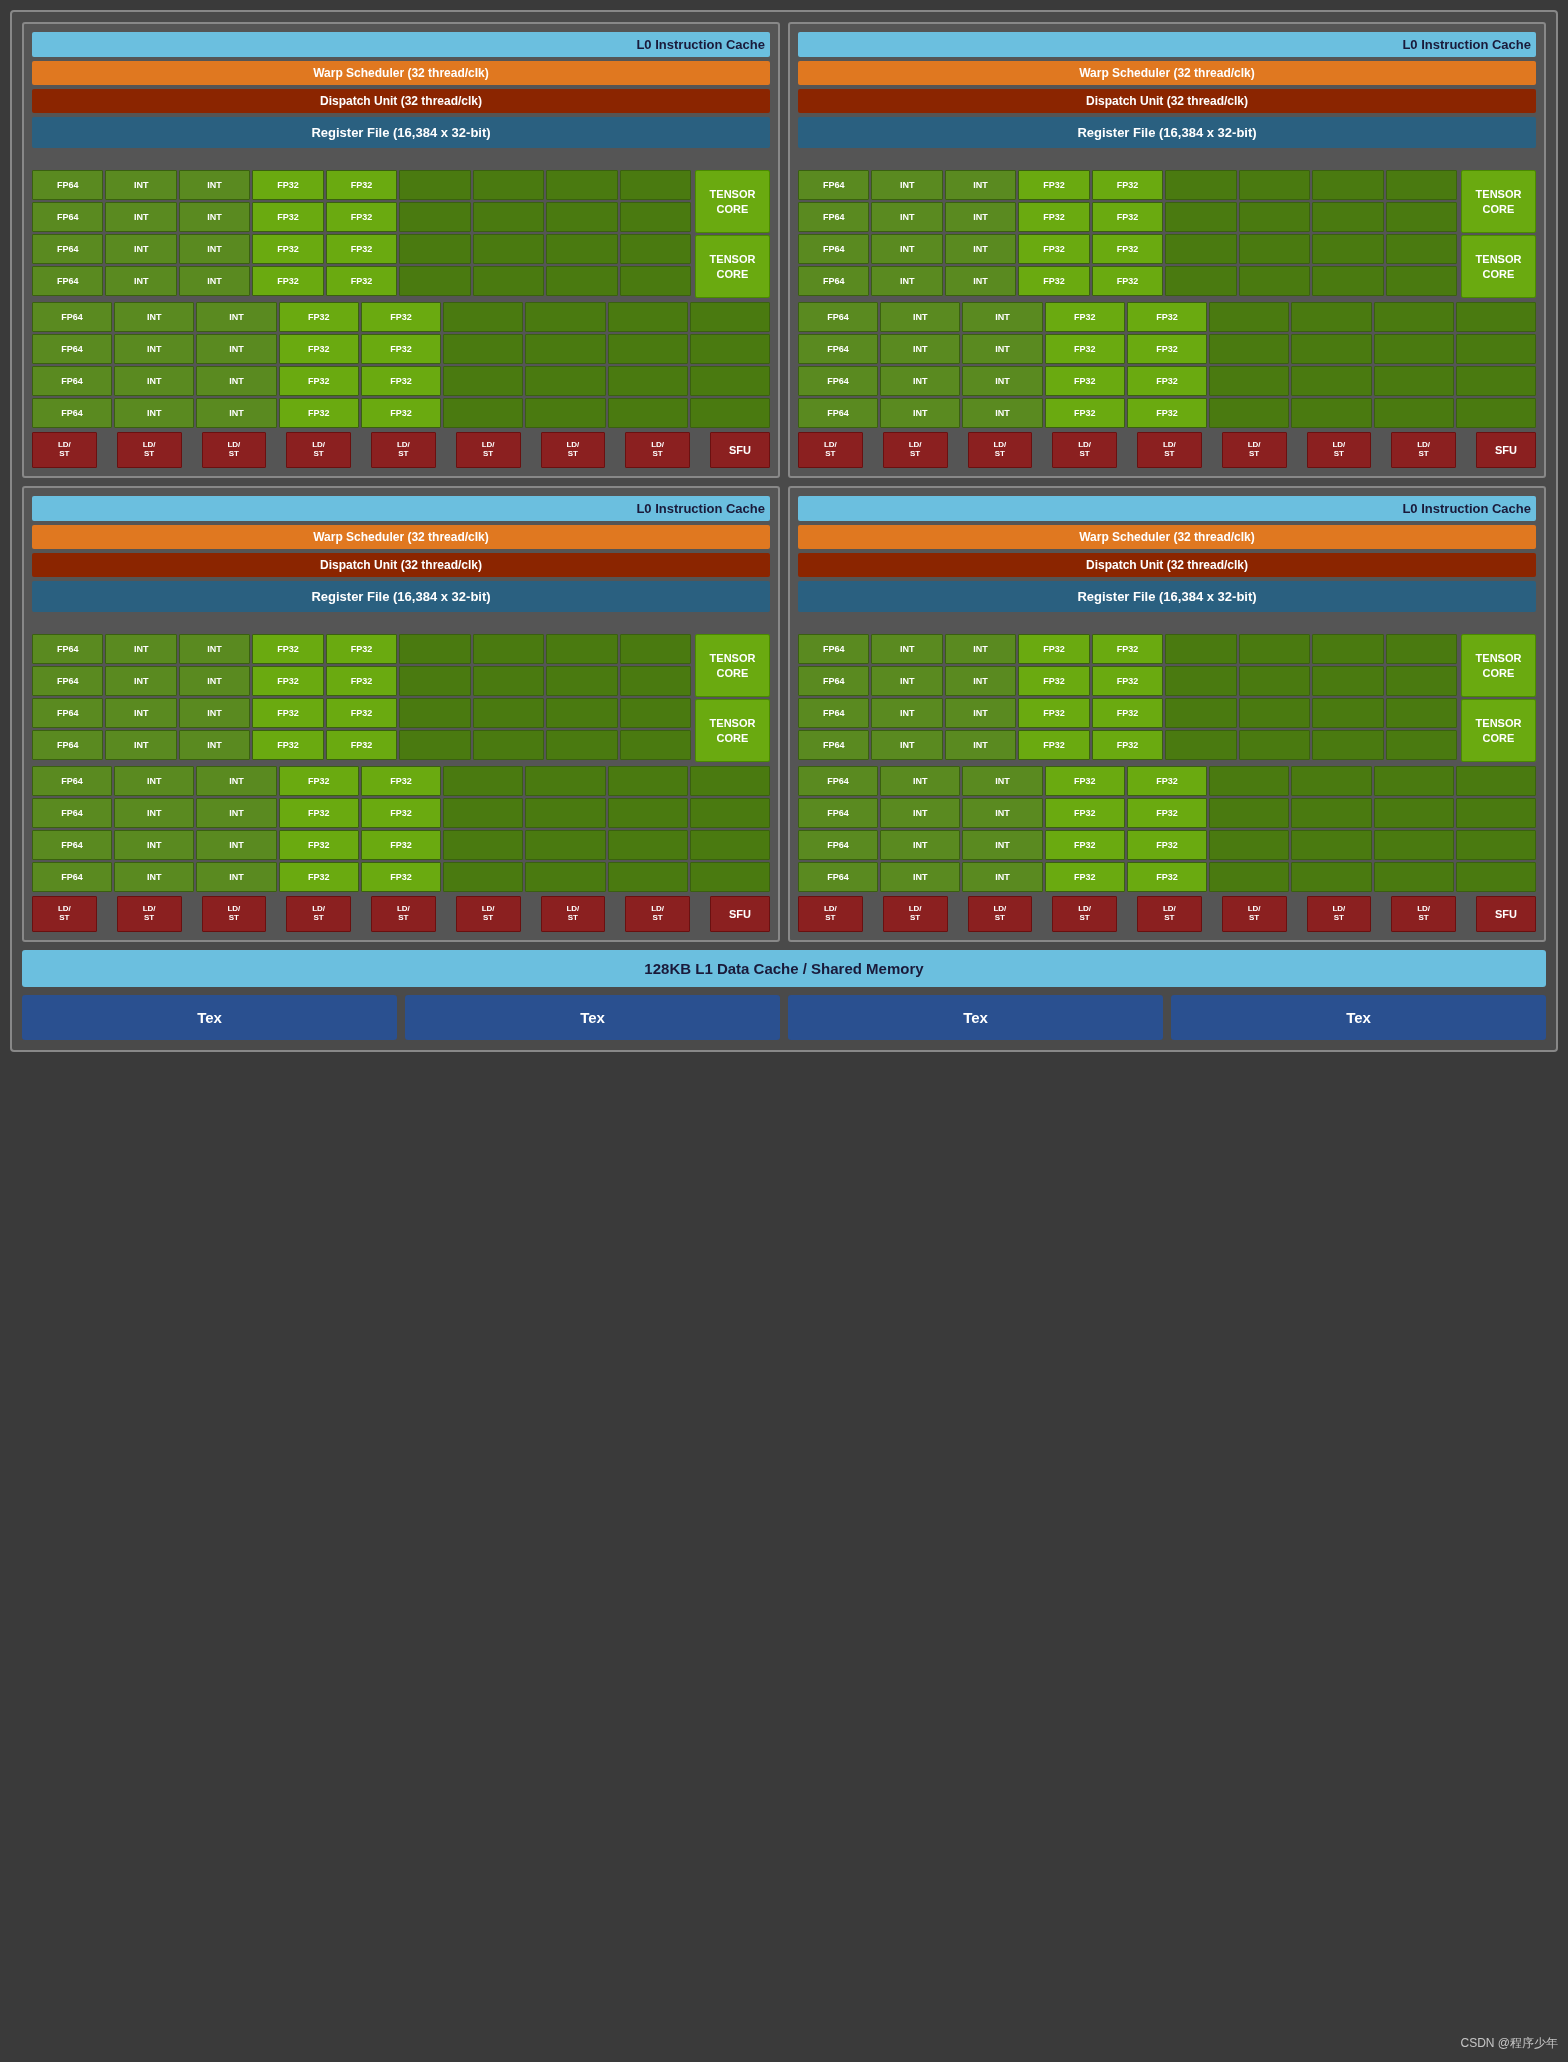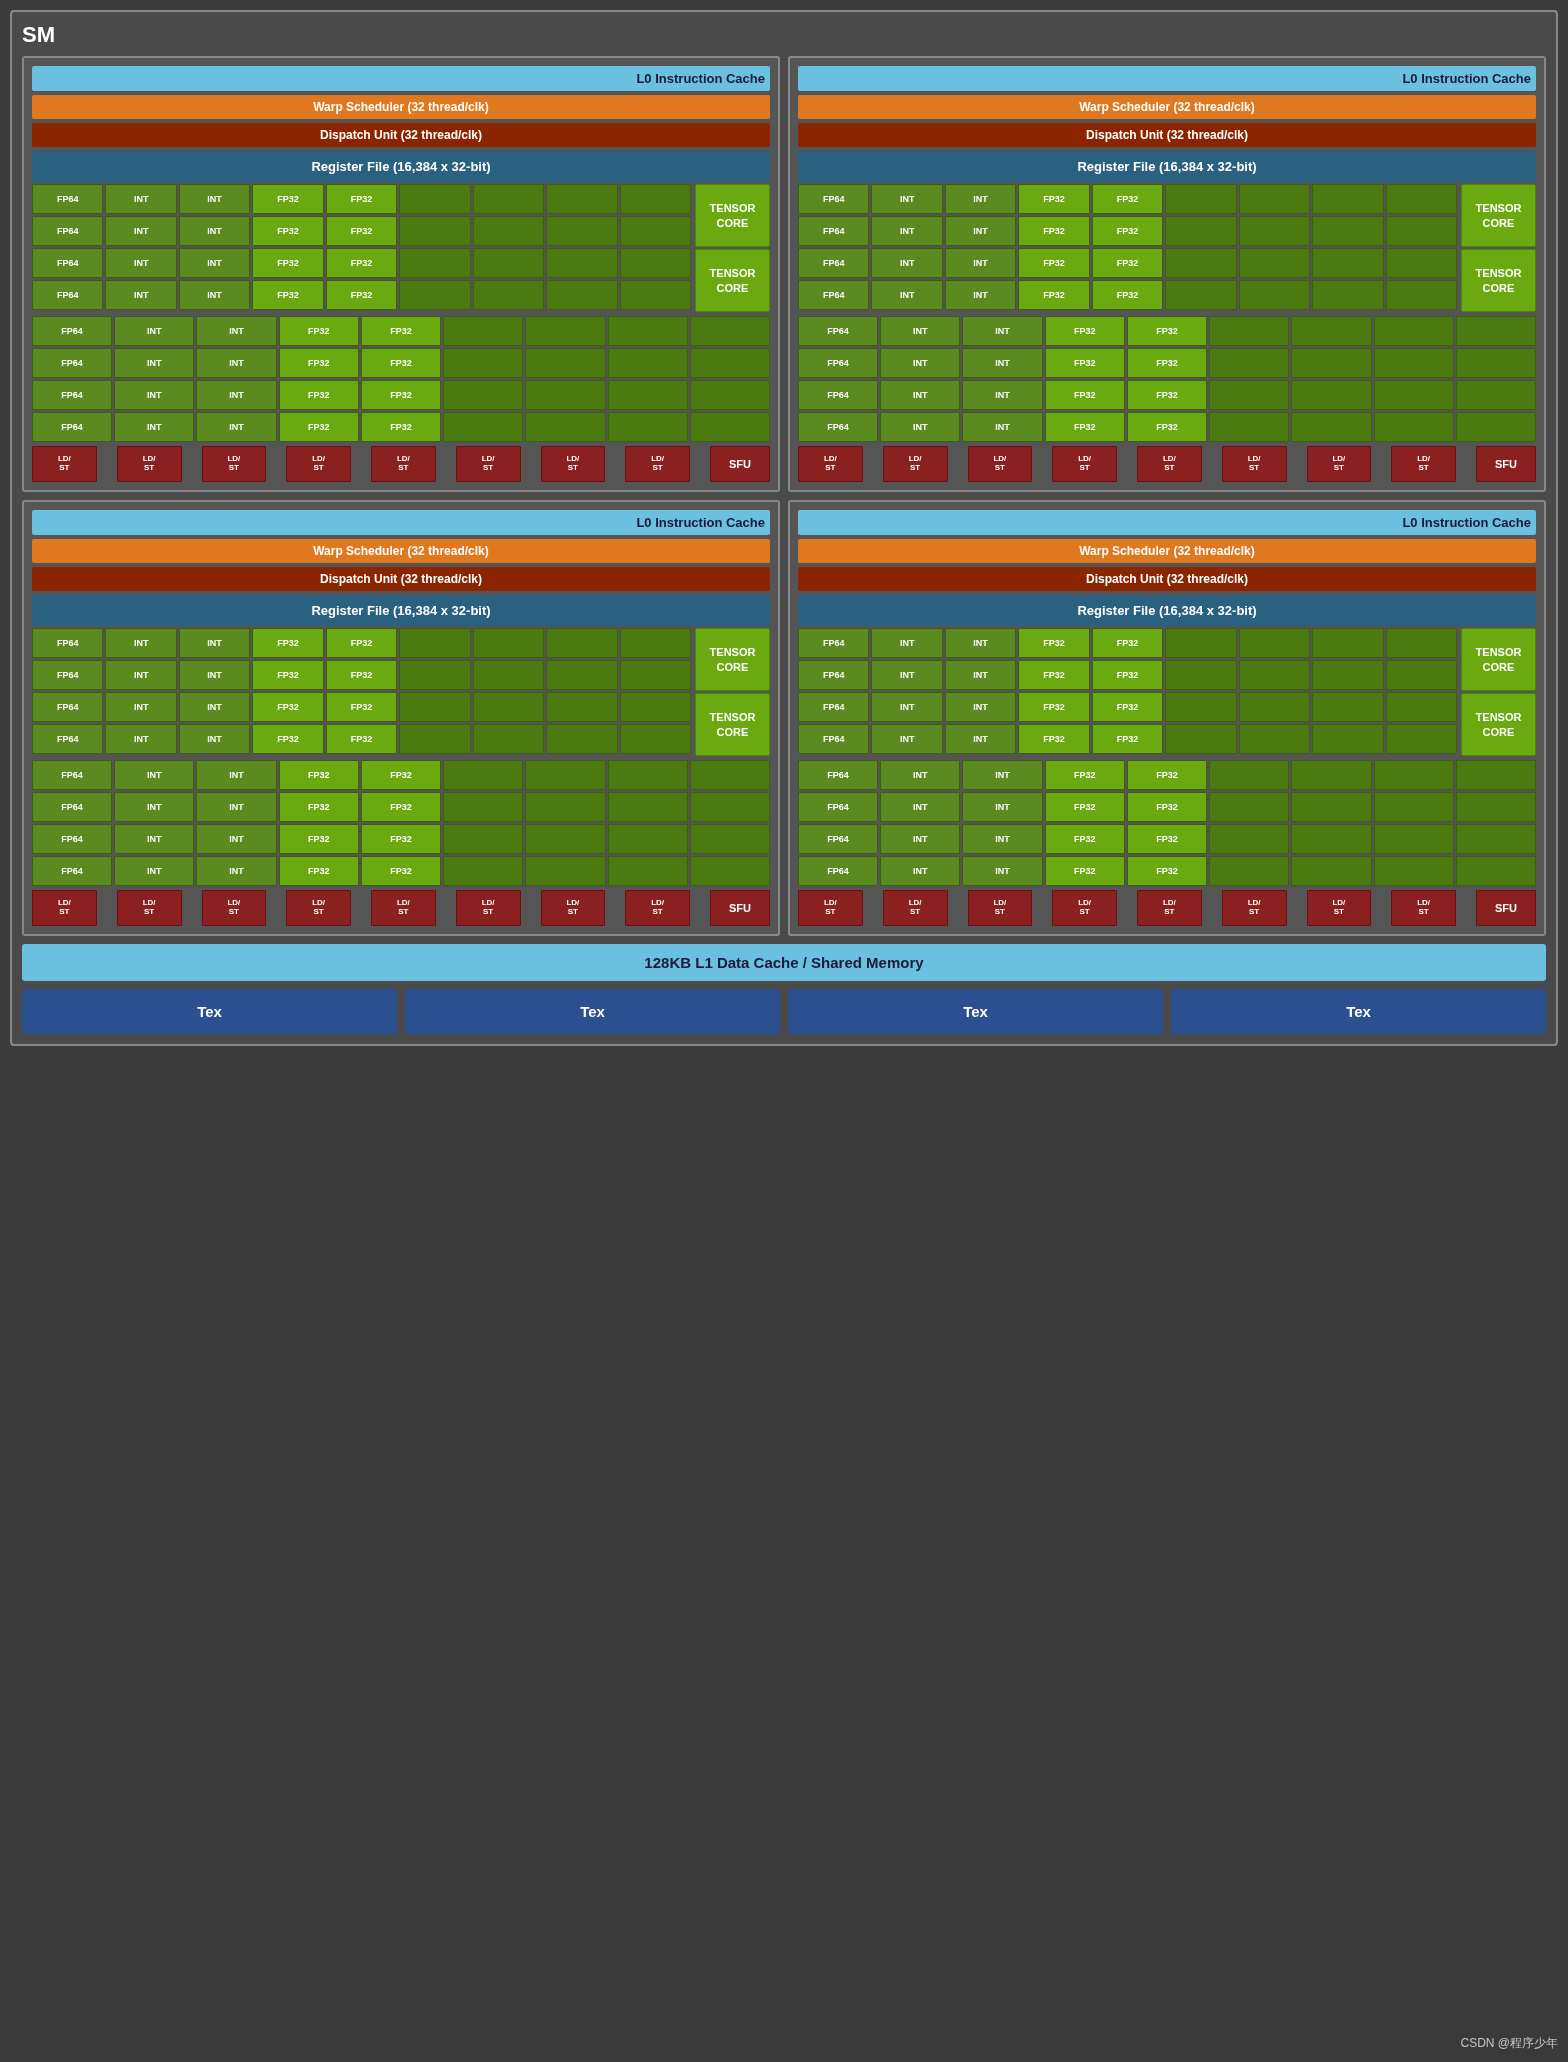--- a/index.html
+++ b/index.html
@@ -76,21 +76,21 @@
       margin-bottom: 4px;
     }
     .register-file {
       background: #2a6080;
       color: white;
       font-size: 13px;
       font-weight: bold;
       text-align: center;
       padding: 8px;
       border-radius: 2px;
-      margin-bottom: 2px;
+      margin-bottom: 22px;
     }
     .cores-section {
       display: flex;
       gap: 4px;
       margin-bottom: 4px;
     }
     .core-cell {
       background: #5a8a20;
       border: 1px solid #3a6010;
       color: white;
@@ -197,21 +197,20 @@
       color: white;
       font-size: 12px;
       opacity: 0.7;
       margin-left: 46px;
     }
   </style>
 </head>
 <body>
 
 <div class="sm-container">
-  <div class="sm-title">SM</div>
 
 
   <div class="quad-grid">
 
     <div class="sub-sm">
       <div class="l0-cache">L0 Instruction Cache</div>
       <div class="warp-scheduler">Warp Scheduler (32 thread/clk)</div>
       <div class="dispatch-unit">Dispatch Unit (32 thread/clk)</div>
       <div class="register-file">Register File (16,384 x 32-bit)</div>
 

